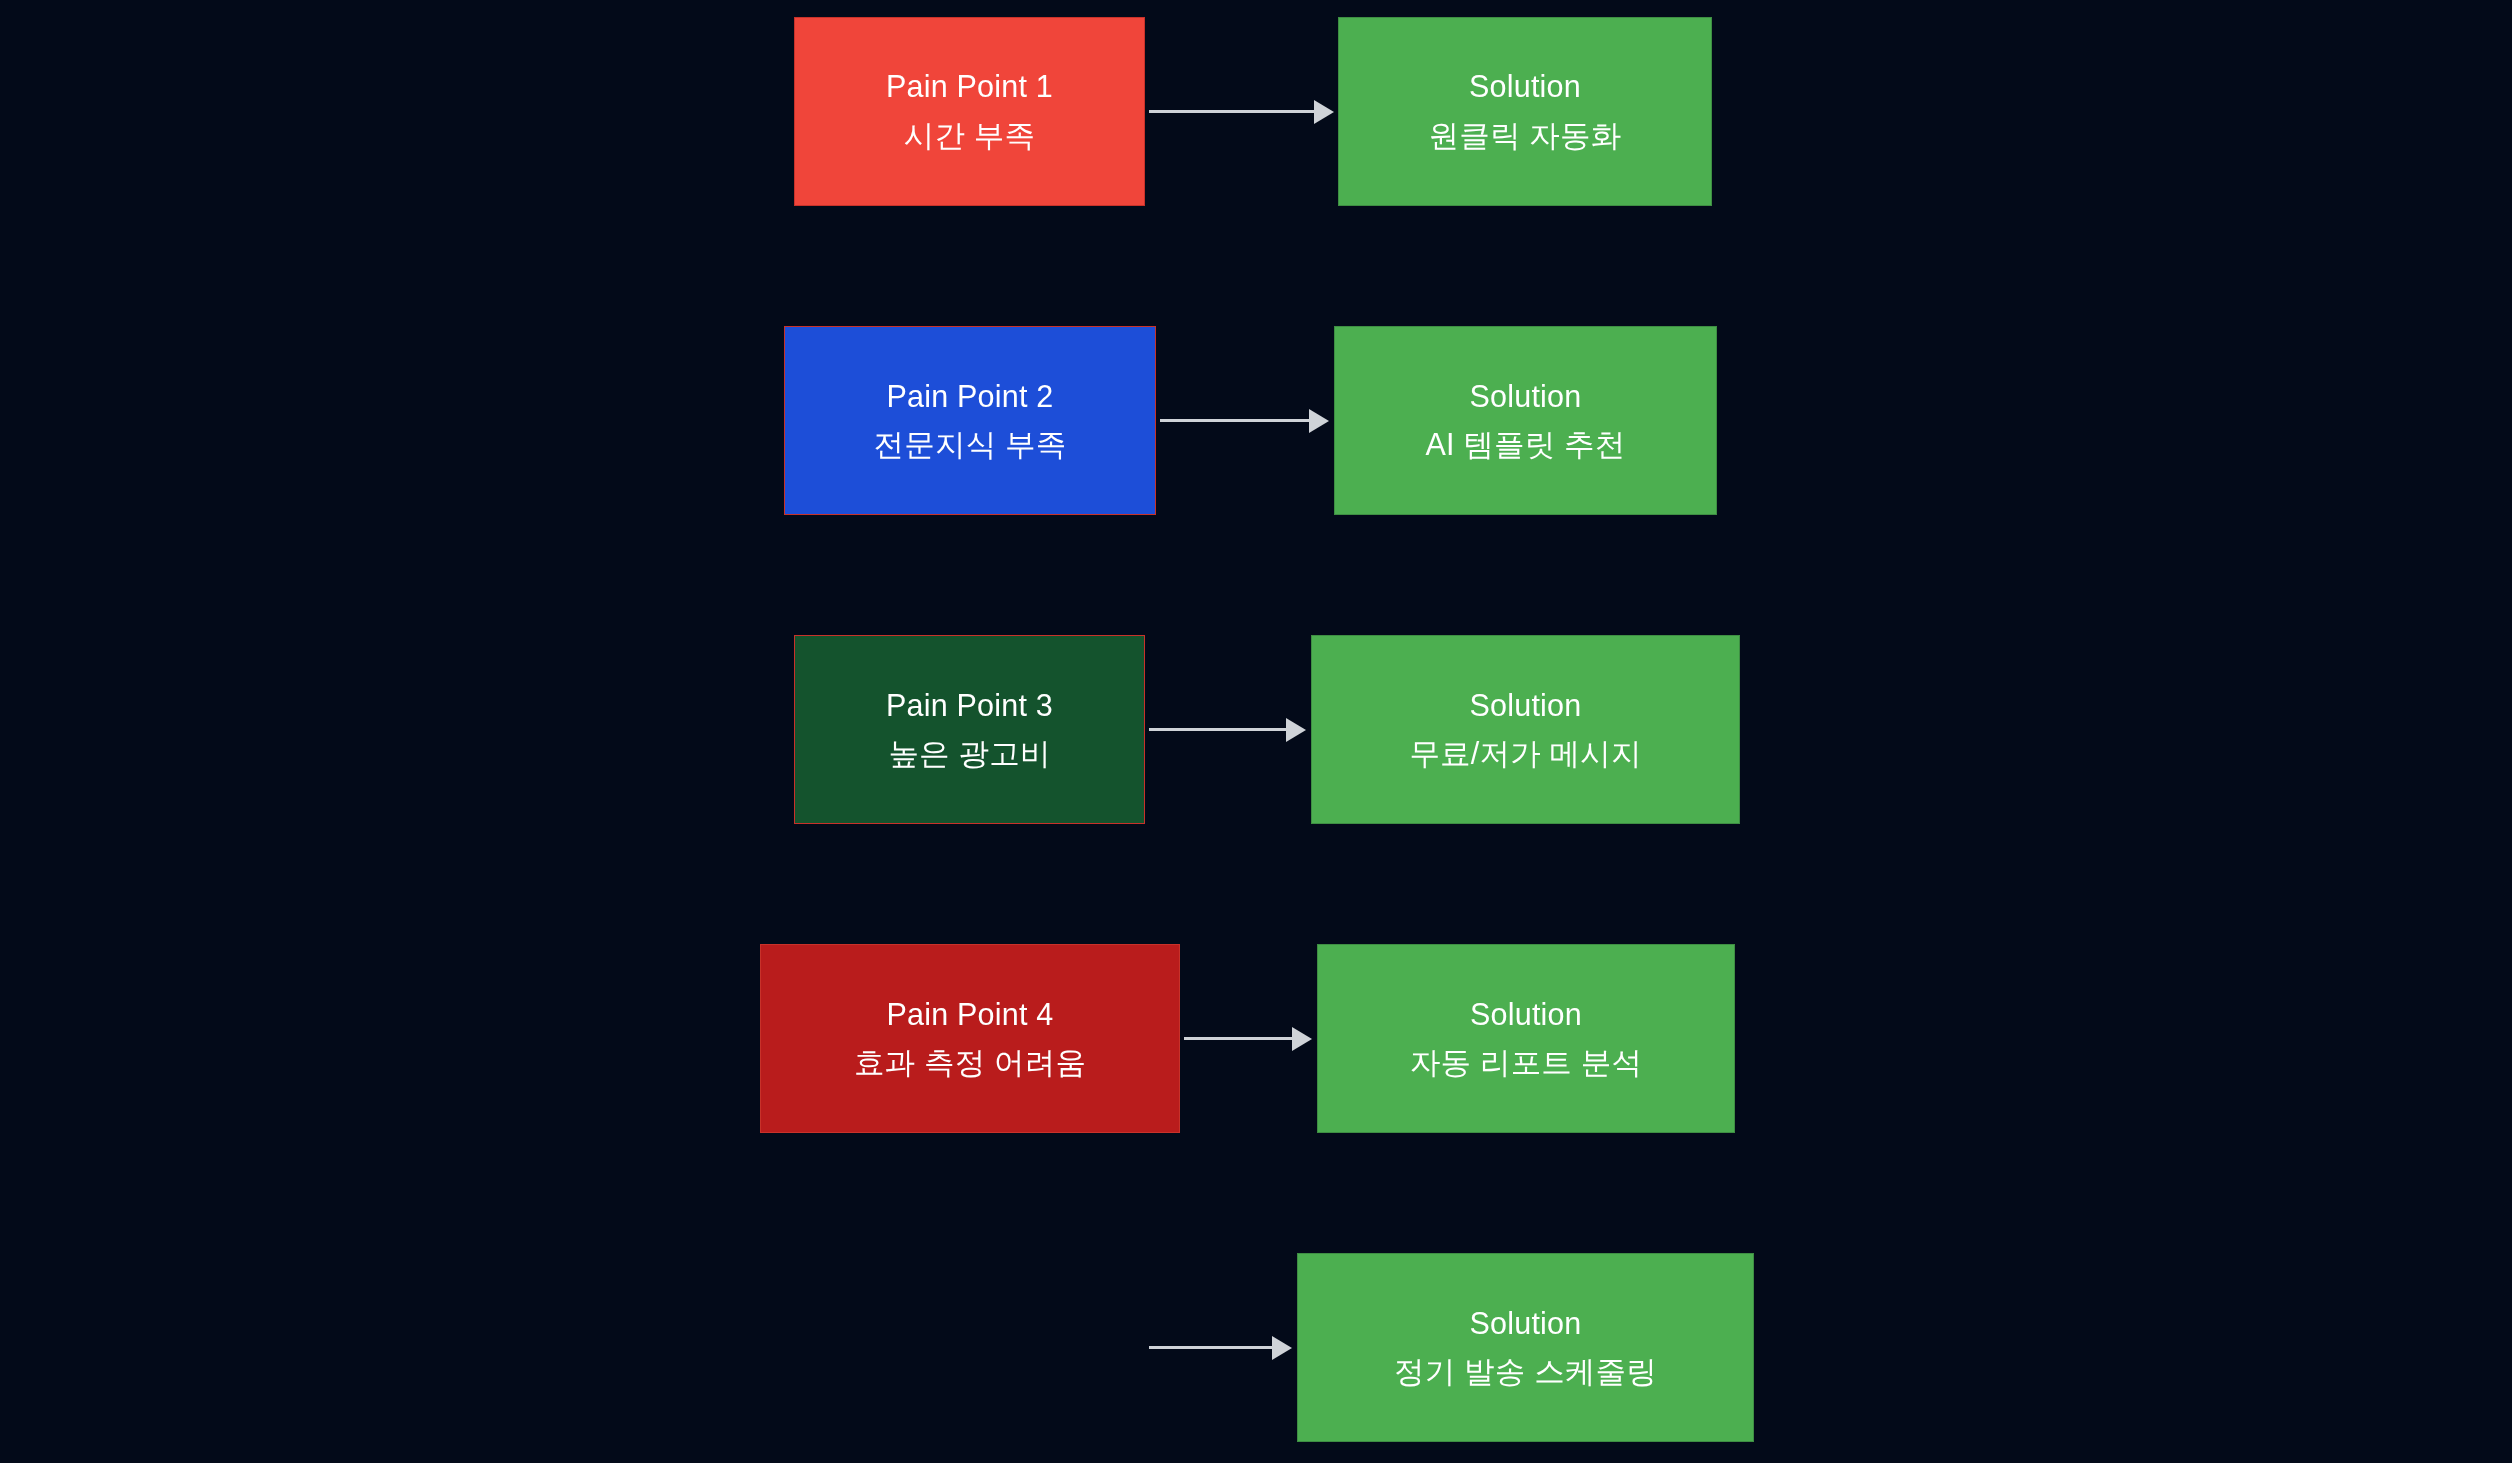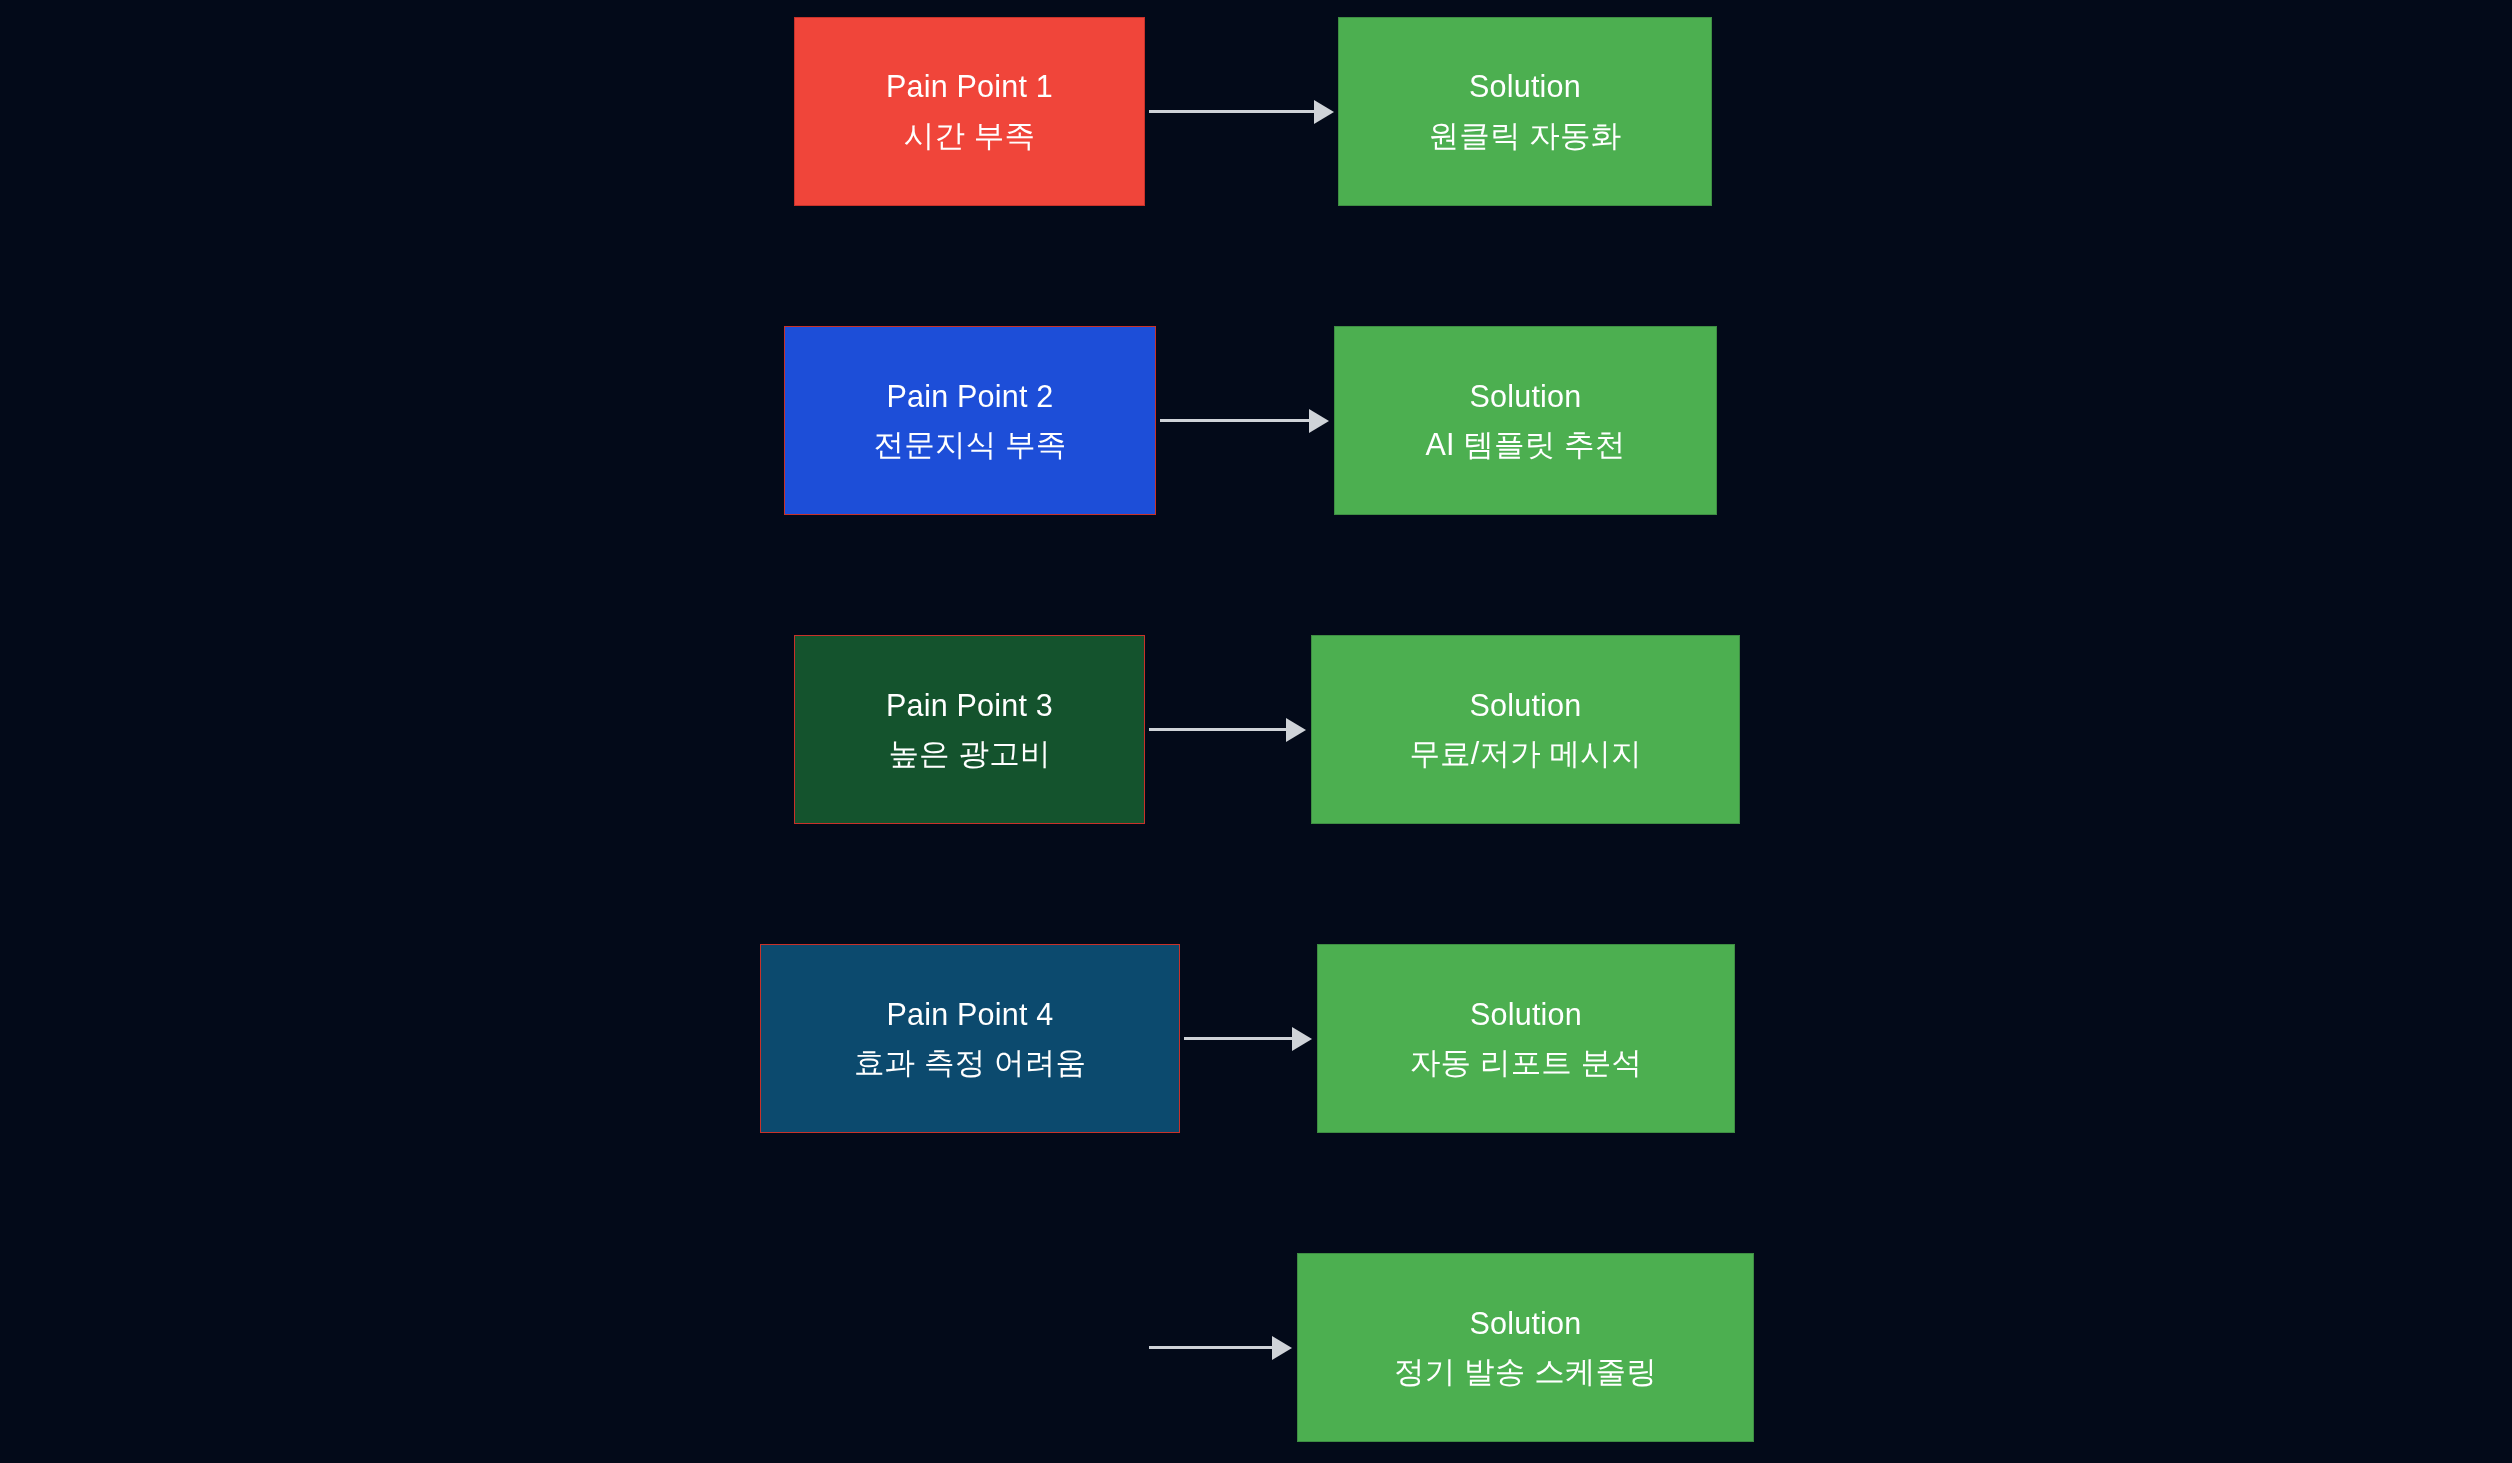--- a/index.html
+++ b/index.html
@@ -114,21 +114,21 @@
       <div class="edge" style="left: 1149px; width: 157px;">
         <div class="shaft" style="background: rgb(207, 211, 216);"></div>
         <div class="head" style="border-left-color: rgb(207, 211, 216);"></div>
       </div>
       <div class="node solution" style="left: 1311px; width: 429px; height: 189px; background: rgb(76, 175, 80); border-color: rgb(62, 142, 67);">
         <span class="line1">Solution</span>
         <span class="line2">무료/저가 메시지</span>
       </div>
     </div>
     <div class="row" style="top: 944px;">
-      <div class="node pain" style="left: 760px; width: 420px; height: 189px; background: #0c4a6e; border-color: rgb(200, 50, 42);">
+      <div class="node pain" style="left: 760px; width: 420px; height: 189px; background: #b91c1c; border-color: rgb(200, 50, 42);">
         <span class="line1">Pain Point 4</span>
         <span class="line2">효과 측정 어려움</span>
       </div>
       <div class="edge" style="left: 1184px; width: 128px;">
         <div class="shaft" style="background: rgb(207, 211, 216);"></div>
         <div class="head" style="border-left-color: rgb(207, 211, 216);"></div>
       </div>
       <div class="node solution" style="left: 1317px; width: 418px; height: 189px; background: rgb(76, 175, 80); border-color: rgb(62, 142, 67);">
         <span class="line1">Solution</span>
         <span class="line2">자동 리포트 분석</span>

